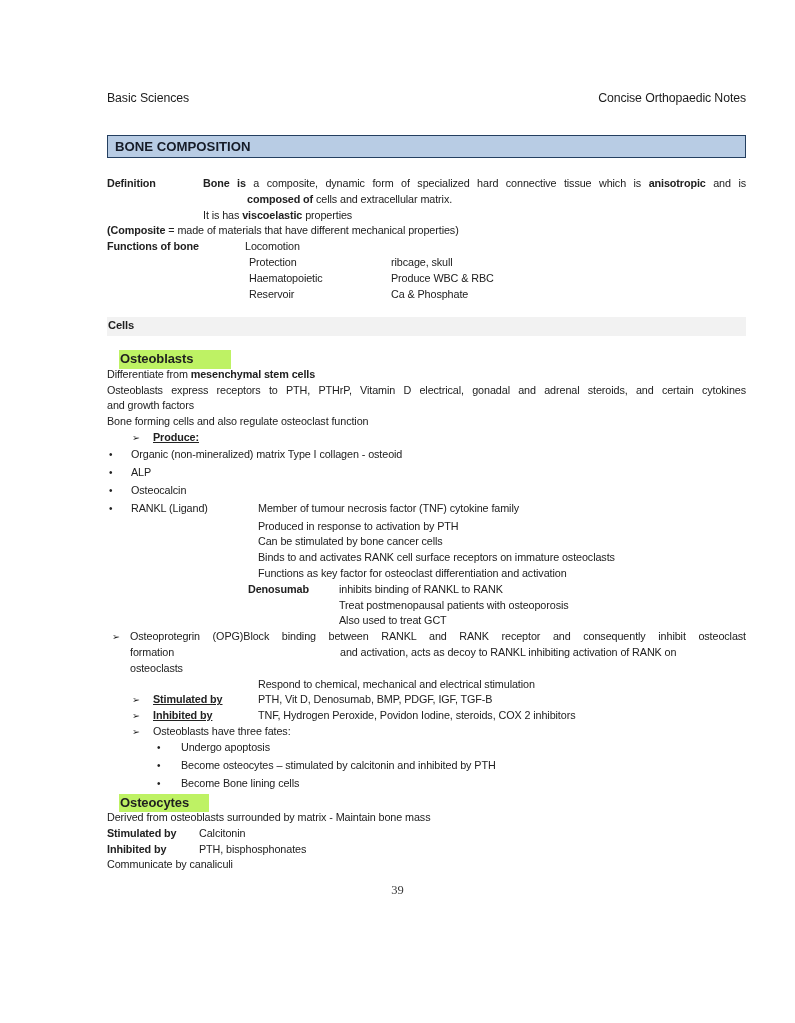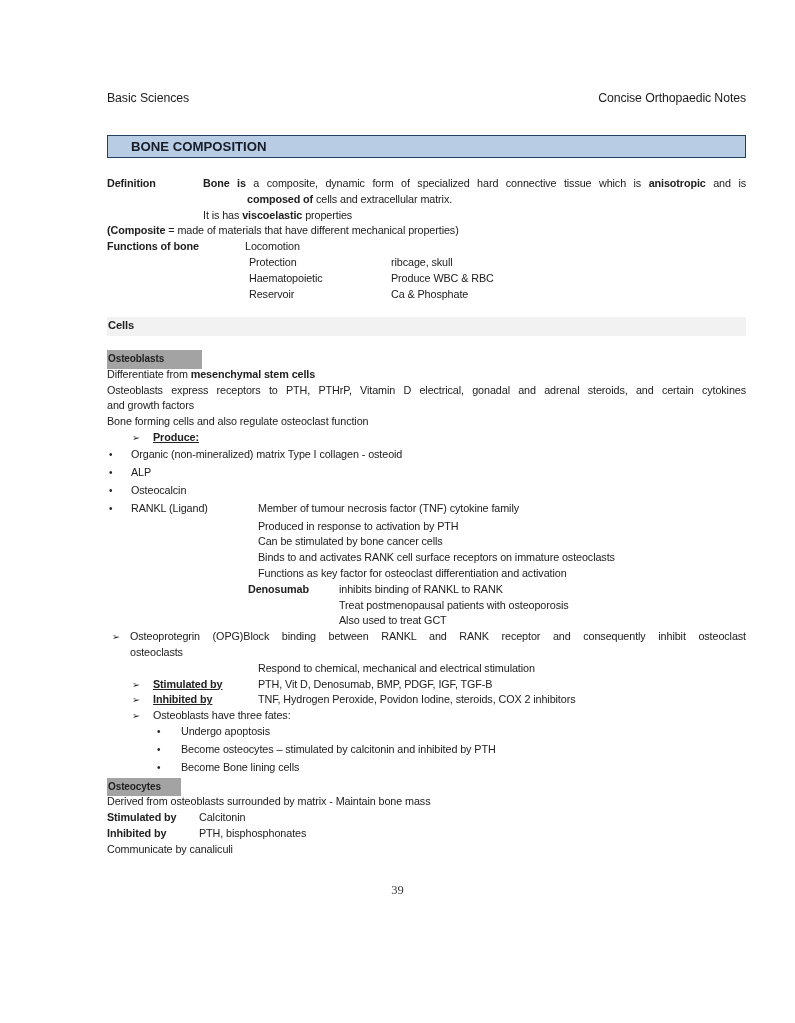--- a/index.html
+++ b/index.html
@@ -2,21 +2,21 @@
 <html><head>
 <meta charset="utf-8">
 <style>
   html,body{margin:0;padding:0;background:#ffffff;}
   .page{position:relative;width:795px;height:1023px;background:#fff;overflow:hidden;
         font-family:"Liberation Sans","DejaVu Sans",sans-serif;color:#212121;
         font-size:10.8px;letter-spacing:-0.1px;}
   .header{display:flex;justify-content:space-between;margin:90px 49px 0 107px;
           font-size:12.3px;line-height:16px;color:#1c1c1c;}
   .titlebar{margin:29px 49px 0 107px;background:#b8cce4;border:1.5px solid #243f60;
-            height:21px;padding-left:23px;display:flex;align-items:center;}
+            height:21px;padding-left:7px;display:flex;align-items:center;}
   .titlebar span{font-weight:bold;font-size:13.2px;color:#161c28;letter-spacing:0;}
   .content{position:relative;margin-left:107px;width:639px;margin-top:18px;}
   .row{position:relative;height:15.8px;}
   .row.h16{height:16.4px;}
   .row.h17{height:16.6px;}
   .row.h18{height:18px;}
   .p{position:absolute;top:0;white-space:nowrap;line-height:15.2px;}
   .b{font-weight:bold;}
   .bu{font-weight:bold;text-decoration:underline;}
   .x0{left:0;} .x2{left:2px;} .x5{left:5px;} .x23{left:23px;} .x24{left:24px;}
@@ -25,22 +25,22 @@
   .x140{left:140px;} .x141{left:141px;} .x142{left:142px;} .x232{left:232px;}
   .x233{left:233px;} .x277{left:284px;}
   .def1{left:96px;width:543px;text-align:justify;text-align-last:justify;white-space:normal;}
   .just639{left:0;width:639px;text-align:justify;text-align-last:justify;white-space:normal;}
   .opg1{left:23px;width:616px;text-align:justify;text-align-last:justify;white-space:normal;}
   .arrowg{font-size:9.5px;color:#212121;}
   .bulletg{font-size:10px;}
   .gap15{height:15px;} .gap14{height:14px;}
   .sectionbar{background:#f2f2f2;height:17px;padding:2px 0 0 1px;font-weight:bold;
               font-size:11.2px;color:#1f1f1f;}
-  .hl{background:#a3a3a3;font-weight:bold;font-size:10px;color:#1f1f1f;
-      padding:1px 38px 2px 1px;}
+  .hl{background:#bef264;font-weight:bold;font-size:13px;color:#1f1f1f;
+      padding:1px 38px 2px 1px;margin-left:12px;}
   .hl.short{padding-right:20px;}
   .pagenum{position:absolute;left:0;width:795px;text-align:center;top:883px;
            font-family:"Liberation Serif","DejaVu Serif",serif;font-size:12.5px;color:#3a3a3a;
            letter-spacing:0;}
 </style>
 </head>
 <body>
 
 <div class="page">
 
@@ -151,20 +151,24 @@
     </div>
     <div class="row">
       <span class="p x232">Also used to treat GCT</span>
     </div>
 
     <div class="row">
       <span class="p x5 arrowg">➢</span>
       <span class="p opg1">Osteoprotegrin (OPG)Block binding between RANKL and RANK receptor and consequently inhibit osteoclast</span>
     </div>
     <div class="row">
+      <span class="p x23">formation</span>
+      <span class="p x233">and activation, acts as decoy to RANKL inhibiting activation of RANK on</span>
+    </div>
+    <div class="row">
       <span class="p x23">osteoclasts</span>
     </div>
 
     <div class="row">
       <span class="p x139">Respond to chemical, mechanical and electrical stimulation</span>
     </div>
     <div class="row">
       <span class="p x25 arrowg">➢</span>
       <span class="p x46 bu">Stimulated by</span>
       <span class="p x139">PTH, Vit D, Denosumab, BMP, PDGF, IGF, TGF-B</span>

